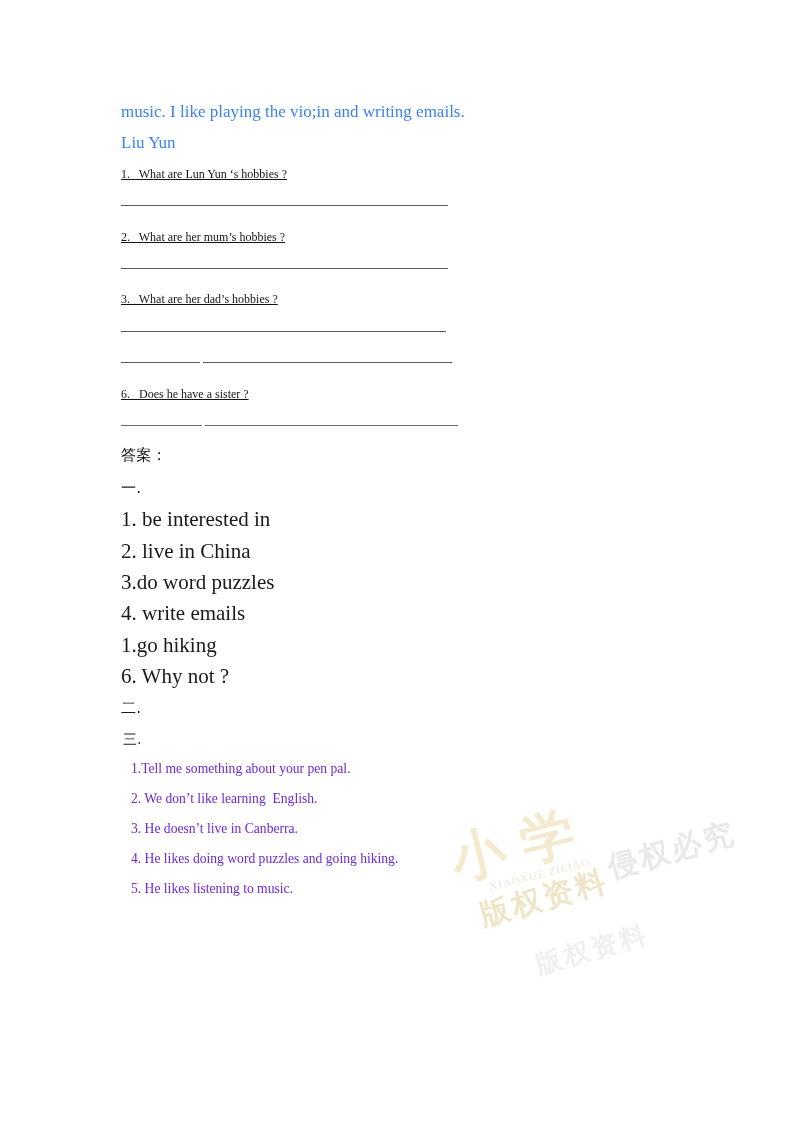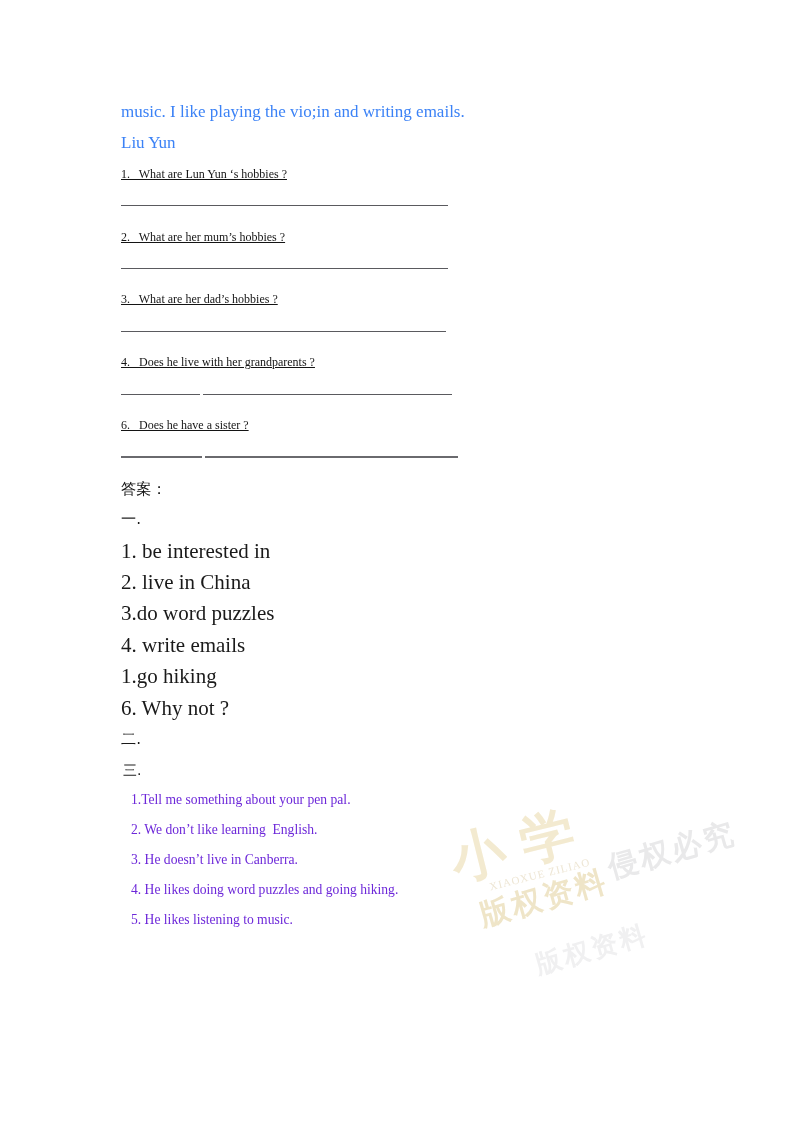--- a/index.html
+++ b/index.html
@@ -96,21 +96,21 @@
     font-size: 17px;
     line-height: 31.4px;
     white-space: pre;
     color: #3b82f6;
   }
   .line-cn {
     font-size: 15.2px;
     line-height: 31.4px;
     white-space: pre;
     color: #141414;
-    font-family: Liberation Serif, serif;
+    font-family: Liberation Mono, monospace;
   }
   .q-line {
     font-size: 12px;
     line-height: 31.4px;
     white-space: pre;
     color: #141414;
     text-decoration: underline;
   }
   .rule-wrap {
     height: 31.4px;
@@ -192,21 +192,20 @@
     <div class="q-line">2.   What are her mum’s hobbies ?</div>
     <div class="rule-wrap">
         <div class="rule w2"></div>
       </div>
 
     <div class="q-line">3.   What are her dad’s hobbies ?</div>
     <div class="rule-wrap">
         <div class="rule w3"></div>
       </div>
 
-    <div class="q-line">4.   Does he live with her grandparents ?</div>
     <div class="rule-wrap rule-split">
       <div class="seg-a" style="width:79px"></div>
       <div class="gap"></div>
       <div class="seg-b" style="width:249px"></div>
     </div>
 
     <div class="q-line">6.   Does he have a sister ?</div>
     <div class="rule-wrap rule-split">
       <div class="seg-a" style="width:81px;height:1.5px;background:#6a6a6e"></div>
       <div class="gap"></div>

